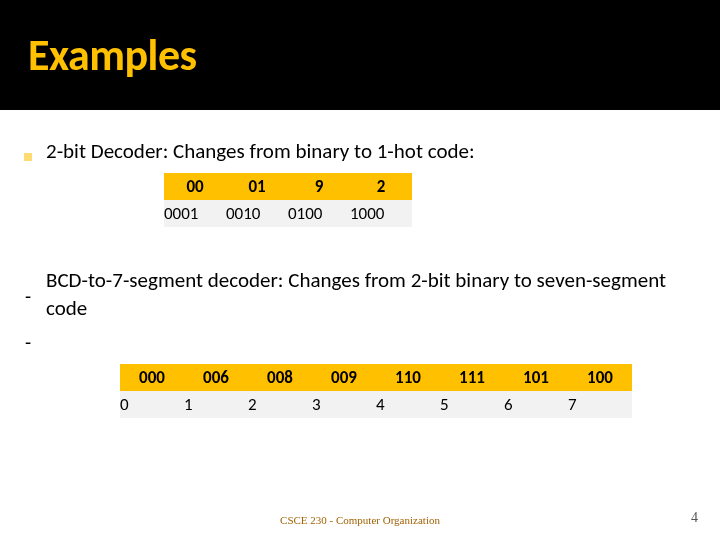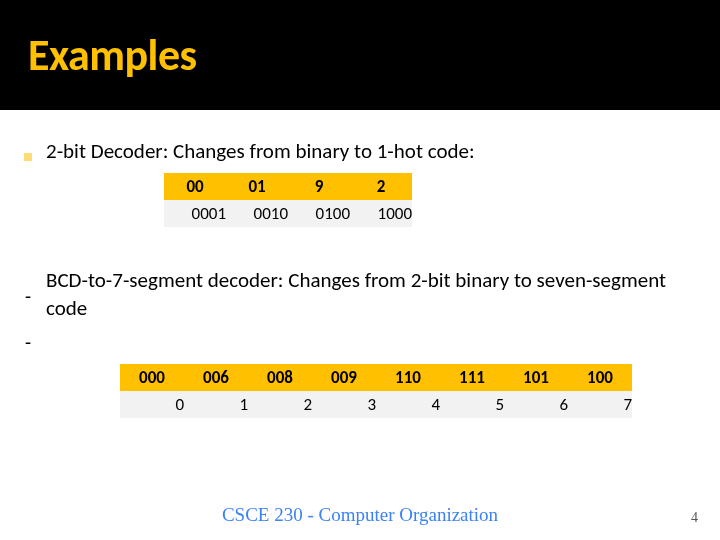--- a/index.html
+++ b/index.html
@@ -68,37 +68,37 @@
     background: #ffc000;
     color: #000;
     font-weight: 700;
     text-align: center;
     font-size: 17px;
     padding: 3px 0;
   }
   .cel {
     background: #f2f2f2;
     color: #000;
-    text-align: right;
+    text-align: left;
     font-size: 17px;
     padding: 3px 0;
   }
   .table1 .hdr, .table1 .cel { width: 62px; }
   .table2 .hdr, .table2 .cel { width: 64px; }
   table { border-spacing: 1px; }
   .spacer { height: 18px; }
   .footer-center {
     position: absolute;
     bottom: 14px;
     left: 0;
     width: 100%;
     text-align: center;
     font-family: Georgia, "Times New Roman", serif;
-    font-size: 19px;
-    color: #3b82f6;
+    font-size: 11px;
+    color: #a16207;
   }
   .footer-right {
     position: absolute;
     bottom: 14px;
     right: 22px;
     font-family: Georgia, "Times New Roman", serif;
     font-size: 14px;
     color: #555;
   }
 </style>

